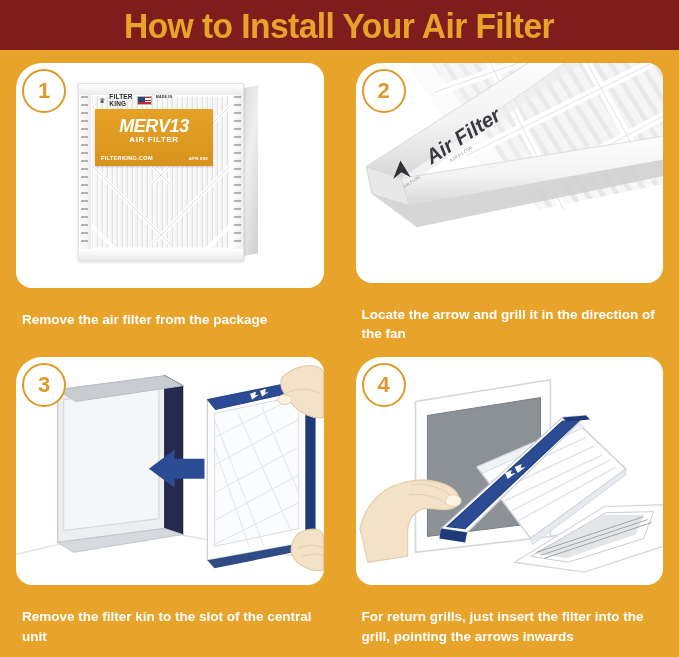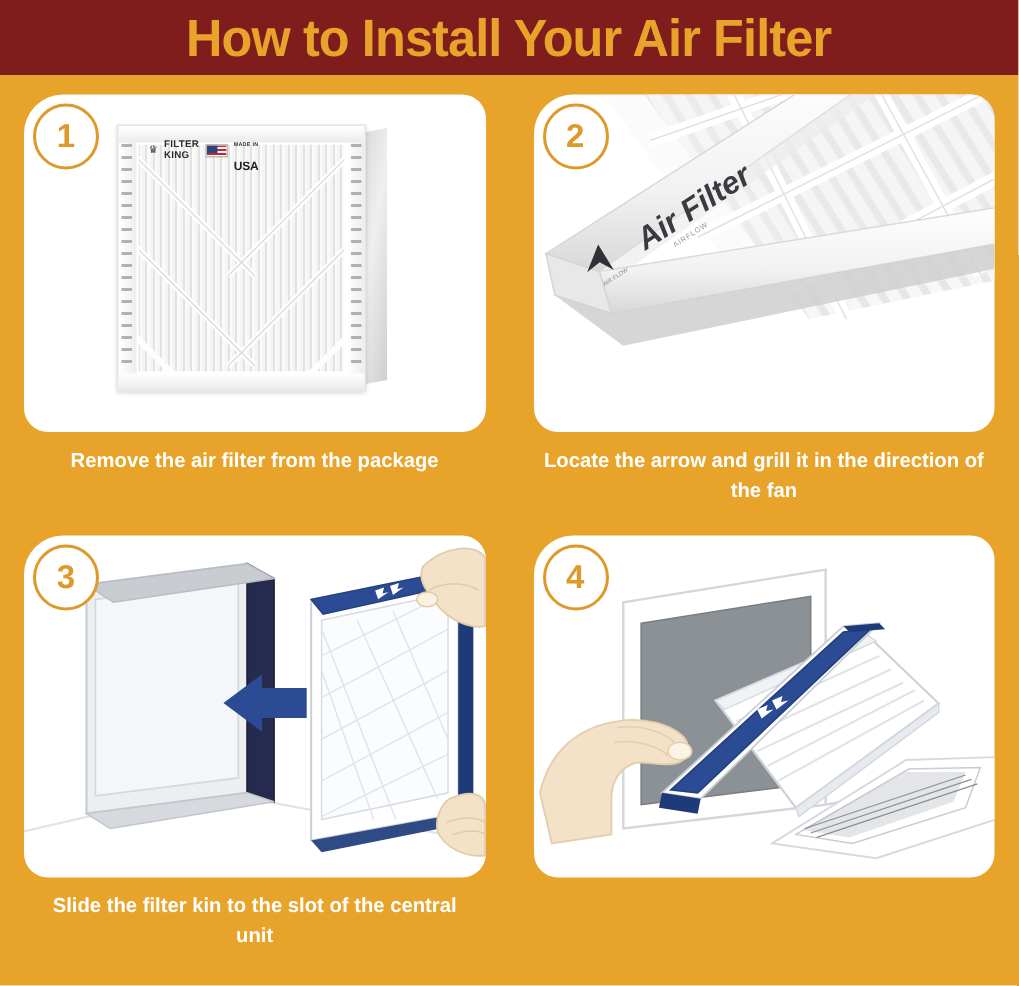--- a/index.html
+++ b/index.html
@@ -71,25 +71,25 @@
     box-sizing: border-box;
     display: flex;
     align-items: center;
     justify-content: center;
     color: #DD9A2A;
     font-size: 22px;
     font-weight: bold;
     z-index: 6;
   }
   .caption {
-    margin-top: 9px;
+    margin-top: 22px;
     color: #ffffff;
     font-size: 13.5px;
     font-weight: bold;
-    text-align: center;
+    text-align: left;
     line-height: 1.45;
     padding: 0 6px;
   }
   .art { position: absolute; inset: 0; }
 
   
   .f1-wrap { position: absolute; left: 62px; top: 20px; width: 180px; height: 180px; }
   .f1-side {
     position: absolute; right: 0; top: 4px;
     width: 18px; height: 168px;
@@ -236,20 +236,28 @@
                   </span>
                   <span class="flag">
                     <span class="stripes"></span>
                     <span class="canton"></span>
                   </span>
                   <span class="usa-box">
                     <span class="usa-small">MADE IN</span><br>
                     <span class="usa-big">USA</span>
                   </span>
                 </div>
+                <div class="f1-gold">
+                  <div class="f1-merv">MERV13</div>
+                  <div class="f1-airfilter">AIR FILTER</div>
+                  <div class="f1-foot">
+                    <span class="f1-url">FILTERKING.COM</span>
+                    <span class="f1-apr">APR 850</span>
+                  </div>
+                </div>
               </div>
             </div>
           </div>
         </div>
         <div class="badge">1</div>
       </div>
       <div class="caption">Remove the air filter from the package</div>
     </div>
 
     <div class="cell row1">
@@ -359,21 +367,21 @@
             </g>
             <g>
               <path d="M286 176 C300 170 310 172 310 182 L310 214 C296 216 282 208 278 198 C276 190 280 180 286 176 Z" fill="#F3E2C7" stroke="#e0cba8" stroke-width="1.2"></path>
               <path d="M284 192 C294 188 304 188 310 192" stroke="#e0cba8" stroke-width="1" fill="none"></path>
               <path d="M288 200 C298 197 306 197 310 200" stroke="#e0cba8" stroke-width="1" fill="none"></path>
             </g>
           </svg>
         </div>
         <div class="badge">3</div>
       </div>
-      <div class="caption">Slide the filter kin to the slot of the central unit</div>
+      <div class="caption">Remove the filter kin to the slot of the central unit</div>
     </div>
 
     <div class="cell row2">
       <div class="card">
         <div class="art vec">
           <svg viewBox="0 0 310 228" style="position:absolute;inset:0;width:100%;height:100%">
 
             <path d="M196 180 L310 158" stroke="#cfcfcf" stroke-width="1.4" fill="none"></path>
 
             <g>
@@ -422,16 +430,17 @@
               <path d="M4 172 C10 146 28 128 56 124 C74 121 92 126 100 134 C106 140 104 150 96 152
                        C86 155 76 150 68 152 C58 155 52 164 52 176 L52 200 L12 206 Z" fill="#F3E2C7" stroke="#e3cfae" stroke-width="1.3"></path>
               <path d="M56 128 C74 126 90 132 96 140" stroke="#e3cfae" stroke-width="1" fill="none"></path>
               <path d="M54 138 C70 136 84 141 90 147" stroke="#e3cfae" stroke-width="1" fill="none"></path>
               <ellipse cx="98" cy="144" rx="8" ry="6" fill="#fbf3e5" stroke="#e3cfae" stroke-width="1"></ellipse>
             </g>
           </svg>
         </div>
         <div class="badge">4</div>
       </div>
+      <div class="caption">For return grills, just insert the filter into the grill, pointing the arrows inwards</div>
     </div>
 
   </div>
 </div>
 
 </body></html>

